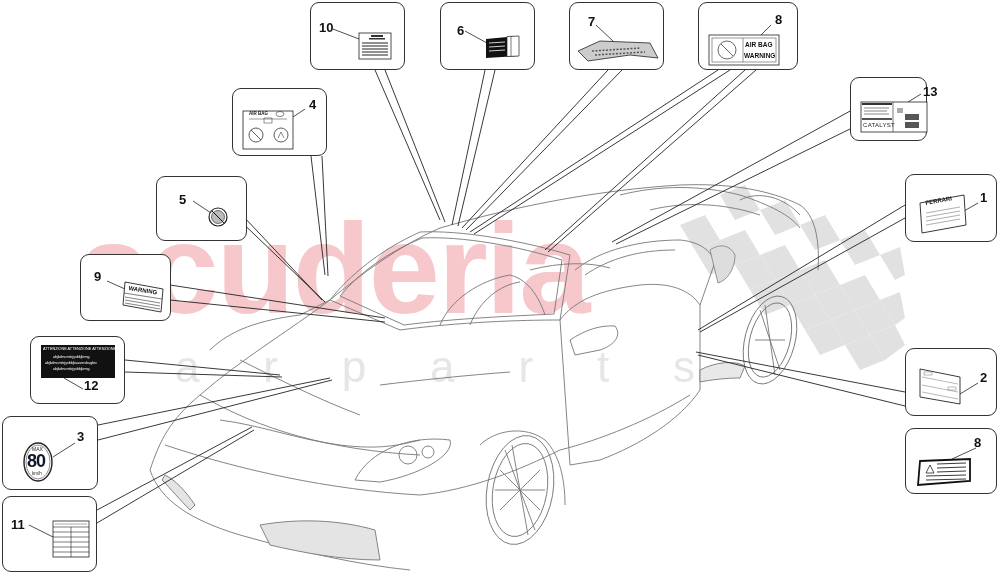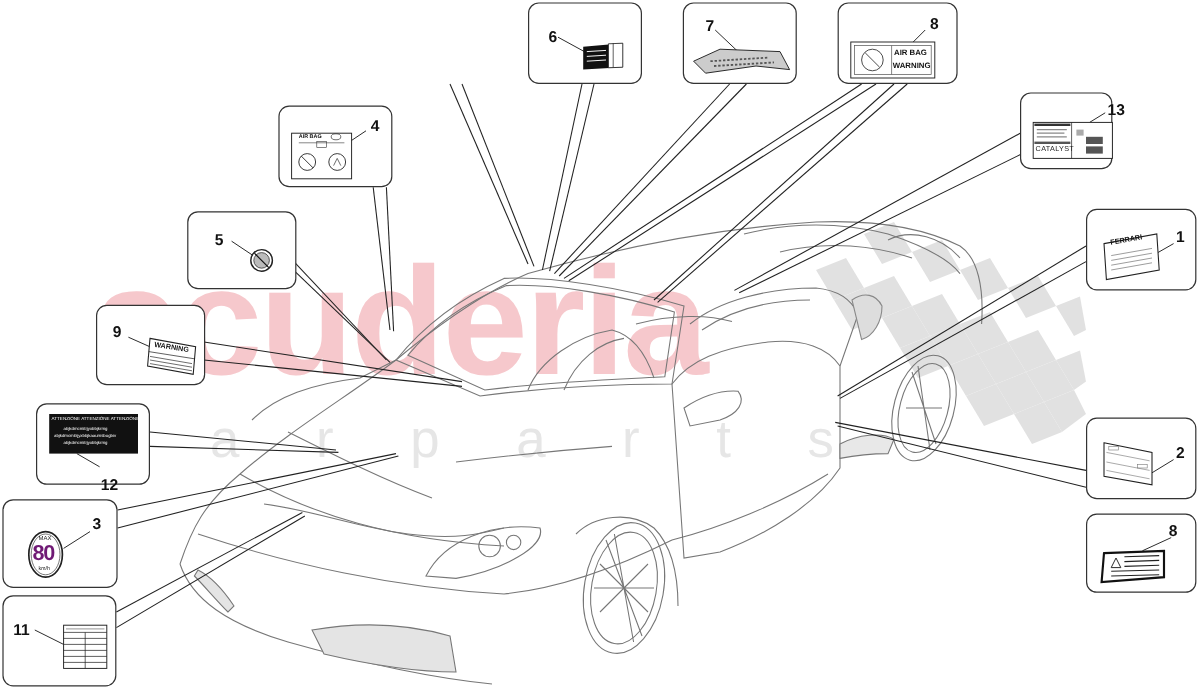--- a/index.html
+++ b/index.html
@@ -146,20 +146,34 @@
         <path d="M97,523 L254,430"></path>
 
       <path d="M905,205 L698,330"></path>
         <path d="M905,218 L700,332"></path>
 
       <path d="M905,392 L696,352"></path>
         <path d="M905,406 L698,355"></path>
     </g>
   </svg>
 
+  <div class="callout" style="left:310px;top:2px;width:95px;height:68px;">
+    <span class="num" style="left:8px;top:18px;">10</span>
+    <svg width="95" height="68">
+      <line x1="22" y1="26" x2="48" y2="36" stroke="#222" stroke-width="0.8"></line>
+      <rect x="48" y="30" width="32" height="26" fill="#fff" stroke="#222" stroke-width="0.8"></rect>
+      <rect x="60" y="32" width="12" height="2" fill="#333"></rect>
+        <rect x="58" y="35" width="16" height="1.5" fill="#333"></rect>
+      <line x1="51" y1="40" x2="77" y2="40" stroke="#222"></line>
+        <line x1="51" y1="43" x2="77" y2="43" stroke="#222"></line>
+      <line x1="51" y1="46" x2="77" y2="46" stroke="#222"></line>
+        <line x1="51" y1="49" x2="77" y2="49" stroke="#222"></line>
+      <line x1="51" y1="52" x2="77" y2="52" stroke="#222"></line>
+    </svg>
+  </div>
 
   <div class="callout" style="left:440px;top:2px;width:95px;height:68px;">
     <span class="num" style="left:16px;top:21px;">6</span>
     <svg width="95" height="68">
       <line x1="24" y1="28" x2="46" y2="40" stroke="#222" stroke-width="0.8"></line>
       <polygon points="45,36 78,33 78,53 45,55" fill="#111"></polygon>
       <polygon points="66,33.5 78,33 78,53 66,53.5" fill="#fff" stroke="#222" stroke-width="0.7"></polygon>
       <line x1="48" y1="40" x2="64" y2="39" stroke="#fff" stroke-width="0.8"></line>
       <line x1="48" y1="44" x2="64" y2="43" stroke="#fff" stroke-width="0.8"></line>
       <line x1="48" y1="48" x2="64" y2="47" stroke="#fff" stroke-width="0.8"></line>
@@ -241,40 +255,40 @@
       <polygon points="44,27 82,34 80,57 42,50" fill="#fff" stroke="#222" stroke-width="0.9"></polygon>
       <line x1="43" y1="38" x2="81" y2="44" stroke="#222" stroke-width="0.6"></line>
       <line x1="44" y1="42" x2="79" y2="48" stroke="#333" stroke-width="0.6"></line>
       <line x1="44" y1="45" x2="79" y2="51" stroke="#333" stroke-width="0.6"></line>
       <line x1="44" y1="48" x2="79" y2="54" stroke="#333" stroke-width="0.6"></line>
     </svg>
     <span style="position:absolute;left:48px;top:30px;font-size:6px;font-weight:bold;color:#111;transform:rotate(9deg);transform-origin:left top;">WARNING</span>
   </div>
 
   <div class="callout" style="left:30px;top:336px;width:95px;height:68px;">
-    <span class="num" style="left:53px;top:60px;">12</span>
+    <span class="num" style="left:53px;top:42px;">12</span>
     <svg width="95" height="68">
       <rect x="10" y="8" width="74" height="33" fill="#111"></rect>
       <line x1="33" y1="41" x2="52" y2="52" stroke="#222" stroke-width="0.8"></line>
     </svg>
     <span style="position:absolute;left:12px;top:10px;width:70px;font-size:3.8px;color:#fff;white-space:nowrap;">ATTENZIONE  ATTENZIONE  ATTENZIONE</span>
     <span style="position:absolute;left:22px;top:18px;font-size:3.6px;color:#fff;white-space:nowrap;">abjkdmcmitrjyxbbjkrmg</span>
     <span style="position:absolute;left:14px;top:24px;font-size:3.6px;color:#fff;white-space:nowrap;">abjkdmcmitrjyxbbjkaaumsbugbiv</span>
     <span style="position:absolute;left:22px;top:30px;font-size:3.6px;color:#fff;white-space:nowrap;">abjkdmcmitrjyxbbjkrmg</span>
   </div>
 
   <div class="callout" style="left:2px;top:416px;width:96px;height:74px;">
     <span class="num" style="left:74px;top:13px;">3</span>
     <svg width="96" height="74">
       <line x1="72" y1="26" x2="50" y2="40" stroke="#222" stroke-width="0.8"></line>
       <ellipse cx="35" cy="45" rx="14" ry="19" fill="#fff" stroke="#222" stroke-width="1.4"></ellipse>
       <ellipse cx="35" cy="45" rx="12" ry="17" fill="none" stroke="#444" stroke-width="0.6"></ellipse>
     </svg>
     <span style="position:absolute;left:29px;top:29px;font-size:5px;color:#222;">MAX</span>
-    <span style="position:absolute;left:24px;top:34px;font-size:18px;font-weight:bold;color:#701a75;letter-spacing:-1px;">80</span>
+    <span style="position:absolute;left:24px;top:34px;font-size:18px;font-weight:bold;color:#0f172a;letter-spacing:-1px;">80</span>
     <span style="position:absolute;left:29px;top:54px;font-size:4.5px;color:#222;">km/h</span>
   </div>
 
   <div class="callout" style="left:2px;top:496px;width:95px;height:76px;text-align:center;">
     <span class="num" style="left:8px;top:21px;">11</span>
     <svg width="95" height="76">
       <line x1="26" y1="28" x2="50" y2="40" stroke="#222" stroke-width="0.8"></line>
       <rect x="50" y="24" width="36" height="36" fill="#fff" stroke="#222" stroke-width="0.8"></rect>
       <line x1="52" y1="27" x2="84" y2="27" stroke="#aaa" stroke-width="1"></line>
       <line x1="50" y1="30" x2="86" y2="30" stroke="#222" stroke-width="0.6"></line>

